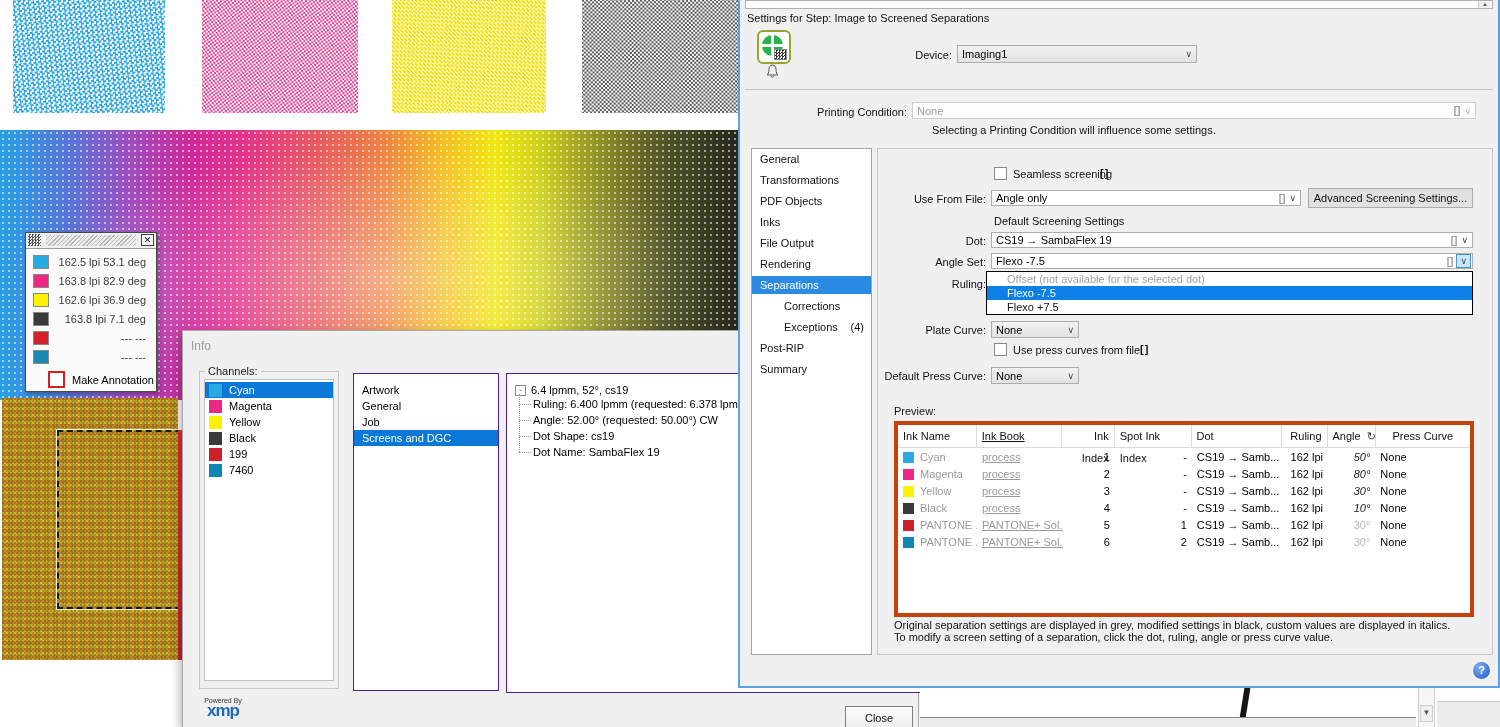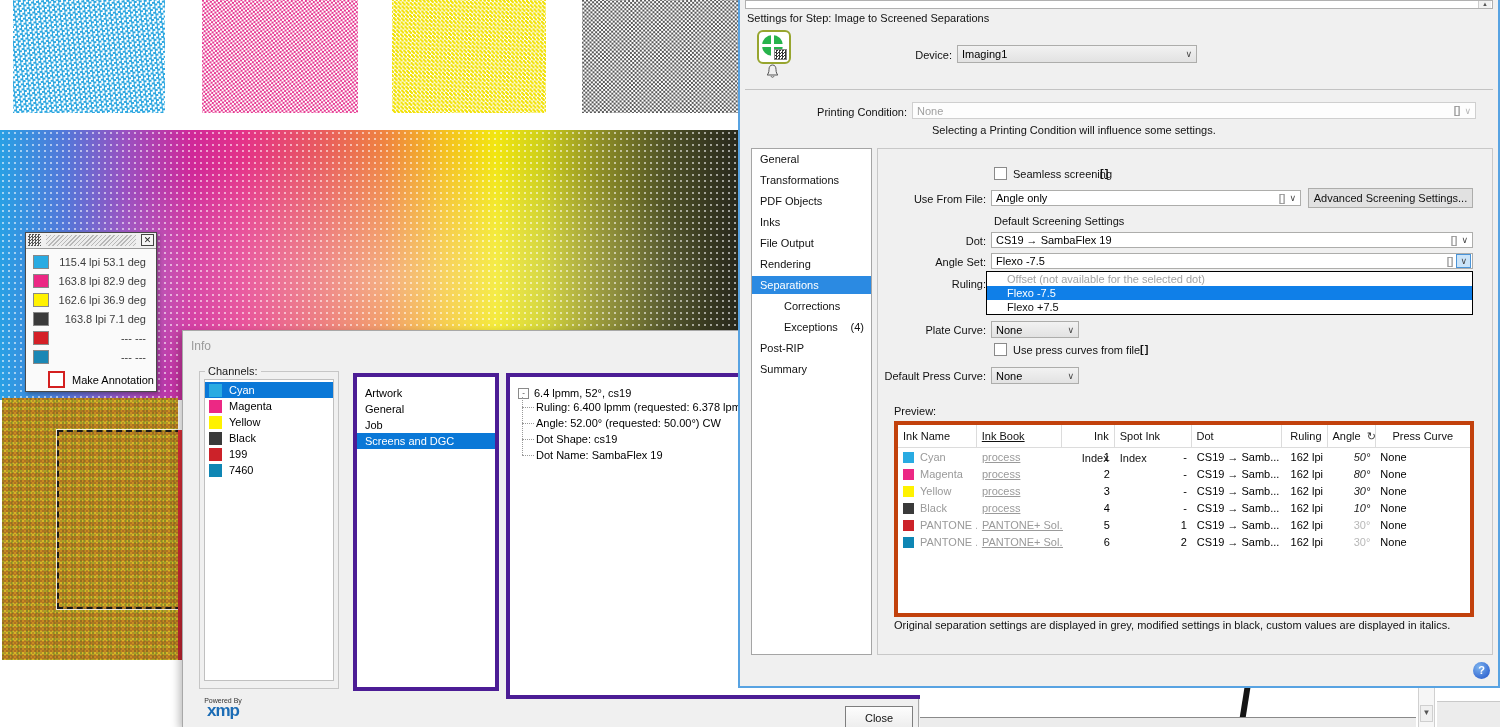--- a/index.html
+++ b/index.html
@@ -50,21 +50,21 @@
   
   .info-dlg{position:absolute;left:182px;top:330px;width:737px;height:397px;background:#f0f0f0;
     border:1px solid #a8a8a8;border-bottom:none;box-sizing:border-box;box-shadow:-3px 3px 8px rgba(0,0,0,.25);}
   .info-title{position:absolute;left:8px;top:8px;color:#9a9a9a;font-size:12px;}
   .grpbox{position:absolute;left:16px;top:40px;width:138px;height:316px;border:1px solid #c6c6c6;}
   .grplabel{position:absolute;left:22px;top:34px;background:#f0f0f0;padding:0 3px;color:#1a1a1a;}
   .chan-list{position:absolute;left:21px;top:48px;width:128px;height:300px;background:#fff;border:1px solid #c0c0c0;}
   .chan-row{display:flex;align-items:center;height:16px;padding-left:4px;gap:7px;}
   .chan-row.sel{background:#0a78d7;color:#fff;}
   .chan-sw{width:13px;height:13px;flex:none;}
-  .ilist{position:absolute;background:#fff;border:4px solid #4c1d95;}
+  .ilist{position:absolute;background:#fff;border:1px solid #4c1d95;}
   .cat-list{left:170px;top:42px;width:146px;height:318px;padding-top:8px;box-sizing:border-box;}
   .cat-row{height:16px;line-height:16px;padding-left:8px;}
   .cat-row.sel{background:#0a78d7;color:#fff;}
   .tree-panel{left:323px;top:42px;width:414px;height:318px;}
   .tree-root{position:absolute;left:8px;top:10px;display:flex;align-items:center;gap:5px;}
   .tree-exp{width:9px;height:9px;border:1px solid #8a8a8a;font-size:8px;line-height:7px;text-align:center;color:#333;background:#fff;}
   .tree-child{position:absolute;left:26px;white-space:nowrap;}
   .tree-line{position:absolute;left:12px;width:12px;border-top:1px dotted #9a9a9a;}
   .tree-vline{position:absolute;left:12px;top:20px;height:58px;border-left:1px dotted #9a9a9a;}
   .powered{position:absolute;left:18px;top:366px;text-align:center;width:44px;}
@@ -177,21 +177,21 @@
   </div>
 
   <div class="palette">
     <div class="pal-title">
       <div class="pal-move"></div>
       <div class="pal-hatch"></div>
       <div class="pal-close">✕</div>
     </div>
     <div class="pal-row" style="top:21px;">
       <span class="pal-sw" style="background: rgb(41, 171, 226);"></span>
-      <span class="pal-txt">115.4 lpi 53.1 deg</span>
+      <span class="pal-txt">162.5 lpi 53.1 deg</span>
     </div>
     <div class="pal-row" style="top:40px;">
       <span class="pal-sw" style="background: rgb(236, 40, 132);"></span>
       <span class="pal-txt">163.8 lpi 82.9 deg</span>
     </div>
     <div class="pal-row" style="top:59px;">
       <span class="pal-sw" style="background: rgb(255, 242, 0);"></span>
       <span class="pal-txt">162.6 lpi 36.9 deg</span>
     </div>
     <div class="pal-row" style="top:78px;">
@@ -448,20 +448,21 @@
           <div class="c w2 r">6</div>
           <div class="c w3 r">2</div>
           <div class="c w4">CS19 → Samb...</div>
           <div class="c w5 r">162 lpi</div>
           <div class="c w6 r ang-def">30°</div>
           <div class="c w7">None</div>
         </div>
       </div>
 
       <div class="footnote" style="top:470px;">Original separation settings are displayed in grey, modified settings in black, custom values are displayed in italics.</div>
+      <div class="footnote" style="top:482px;">To modify a screen setting of a separation, click the dot, ruling, angle or press curve value.</div>
     </div>
 
     <div class="help-ic">?</div>
   </div>
 
   <div class="under">
     <div class="diag"></div>
     <div class="hline"></div>
     <div class="greyband"></div>
     <div class="vsb">

